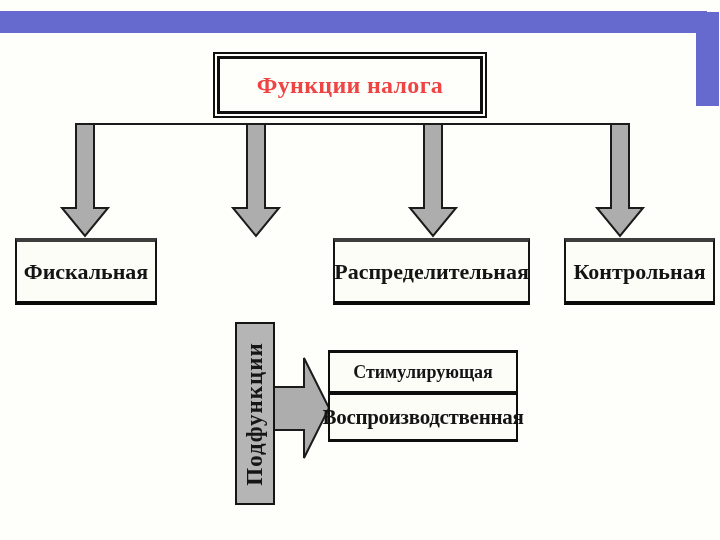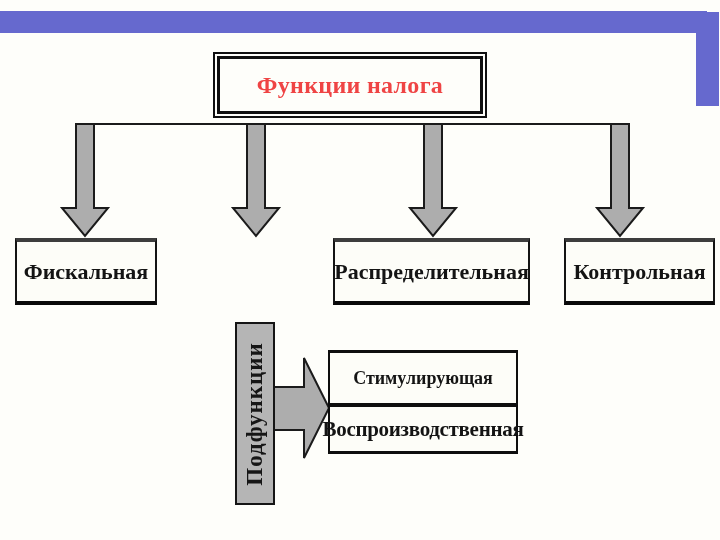--- a/index.html
+++ b/index.html
@@ -57,21 +57,21 @@
   
   #subfunc-stack{position:absolute;left:328px;top:350px;width:190px;}
   .sbox{
     box-sizing:border-box;width:190px;margin-top:-2px;
     background:#fdfdf8;
     border:2px solid #0e0e0e;border-top-width:3px;border-bottom-width:3px;
     display:flex;align-items:center;justify-content:center;
     font-weight:bold;font-size:18px;color:#141414;white-space:nowrap;
   }
   .sbox:first-child{margin-top:0;}
-  #sbox-0{height:56px;}
+  #sbox-0{height:44px;}
   #sbox-1{height:52px;}
   #sbox-2{height:50px;font-size:21px;letter-spacing:-0.3px;}
 </style>
 </head>
 <body>
 
 <div id="canvas">
 
   <div id="top-bar" class="accent-bar" style="background: rgb(102, 105, 206);"></div>
   <div id="right-bar" class="accent-bar" style="background: rgb(102, 105, 206);"></div>

